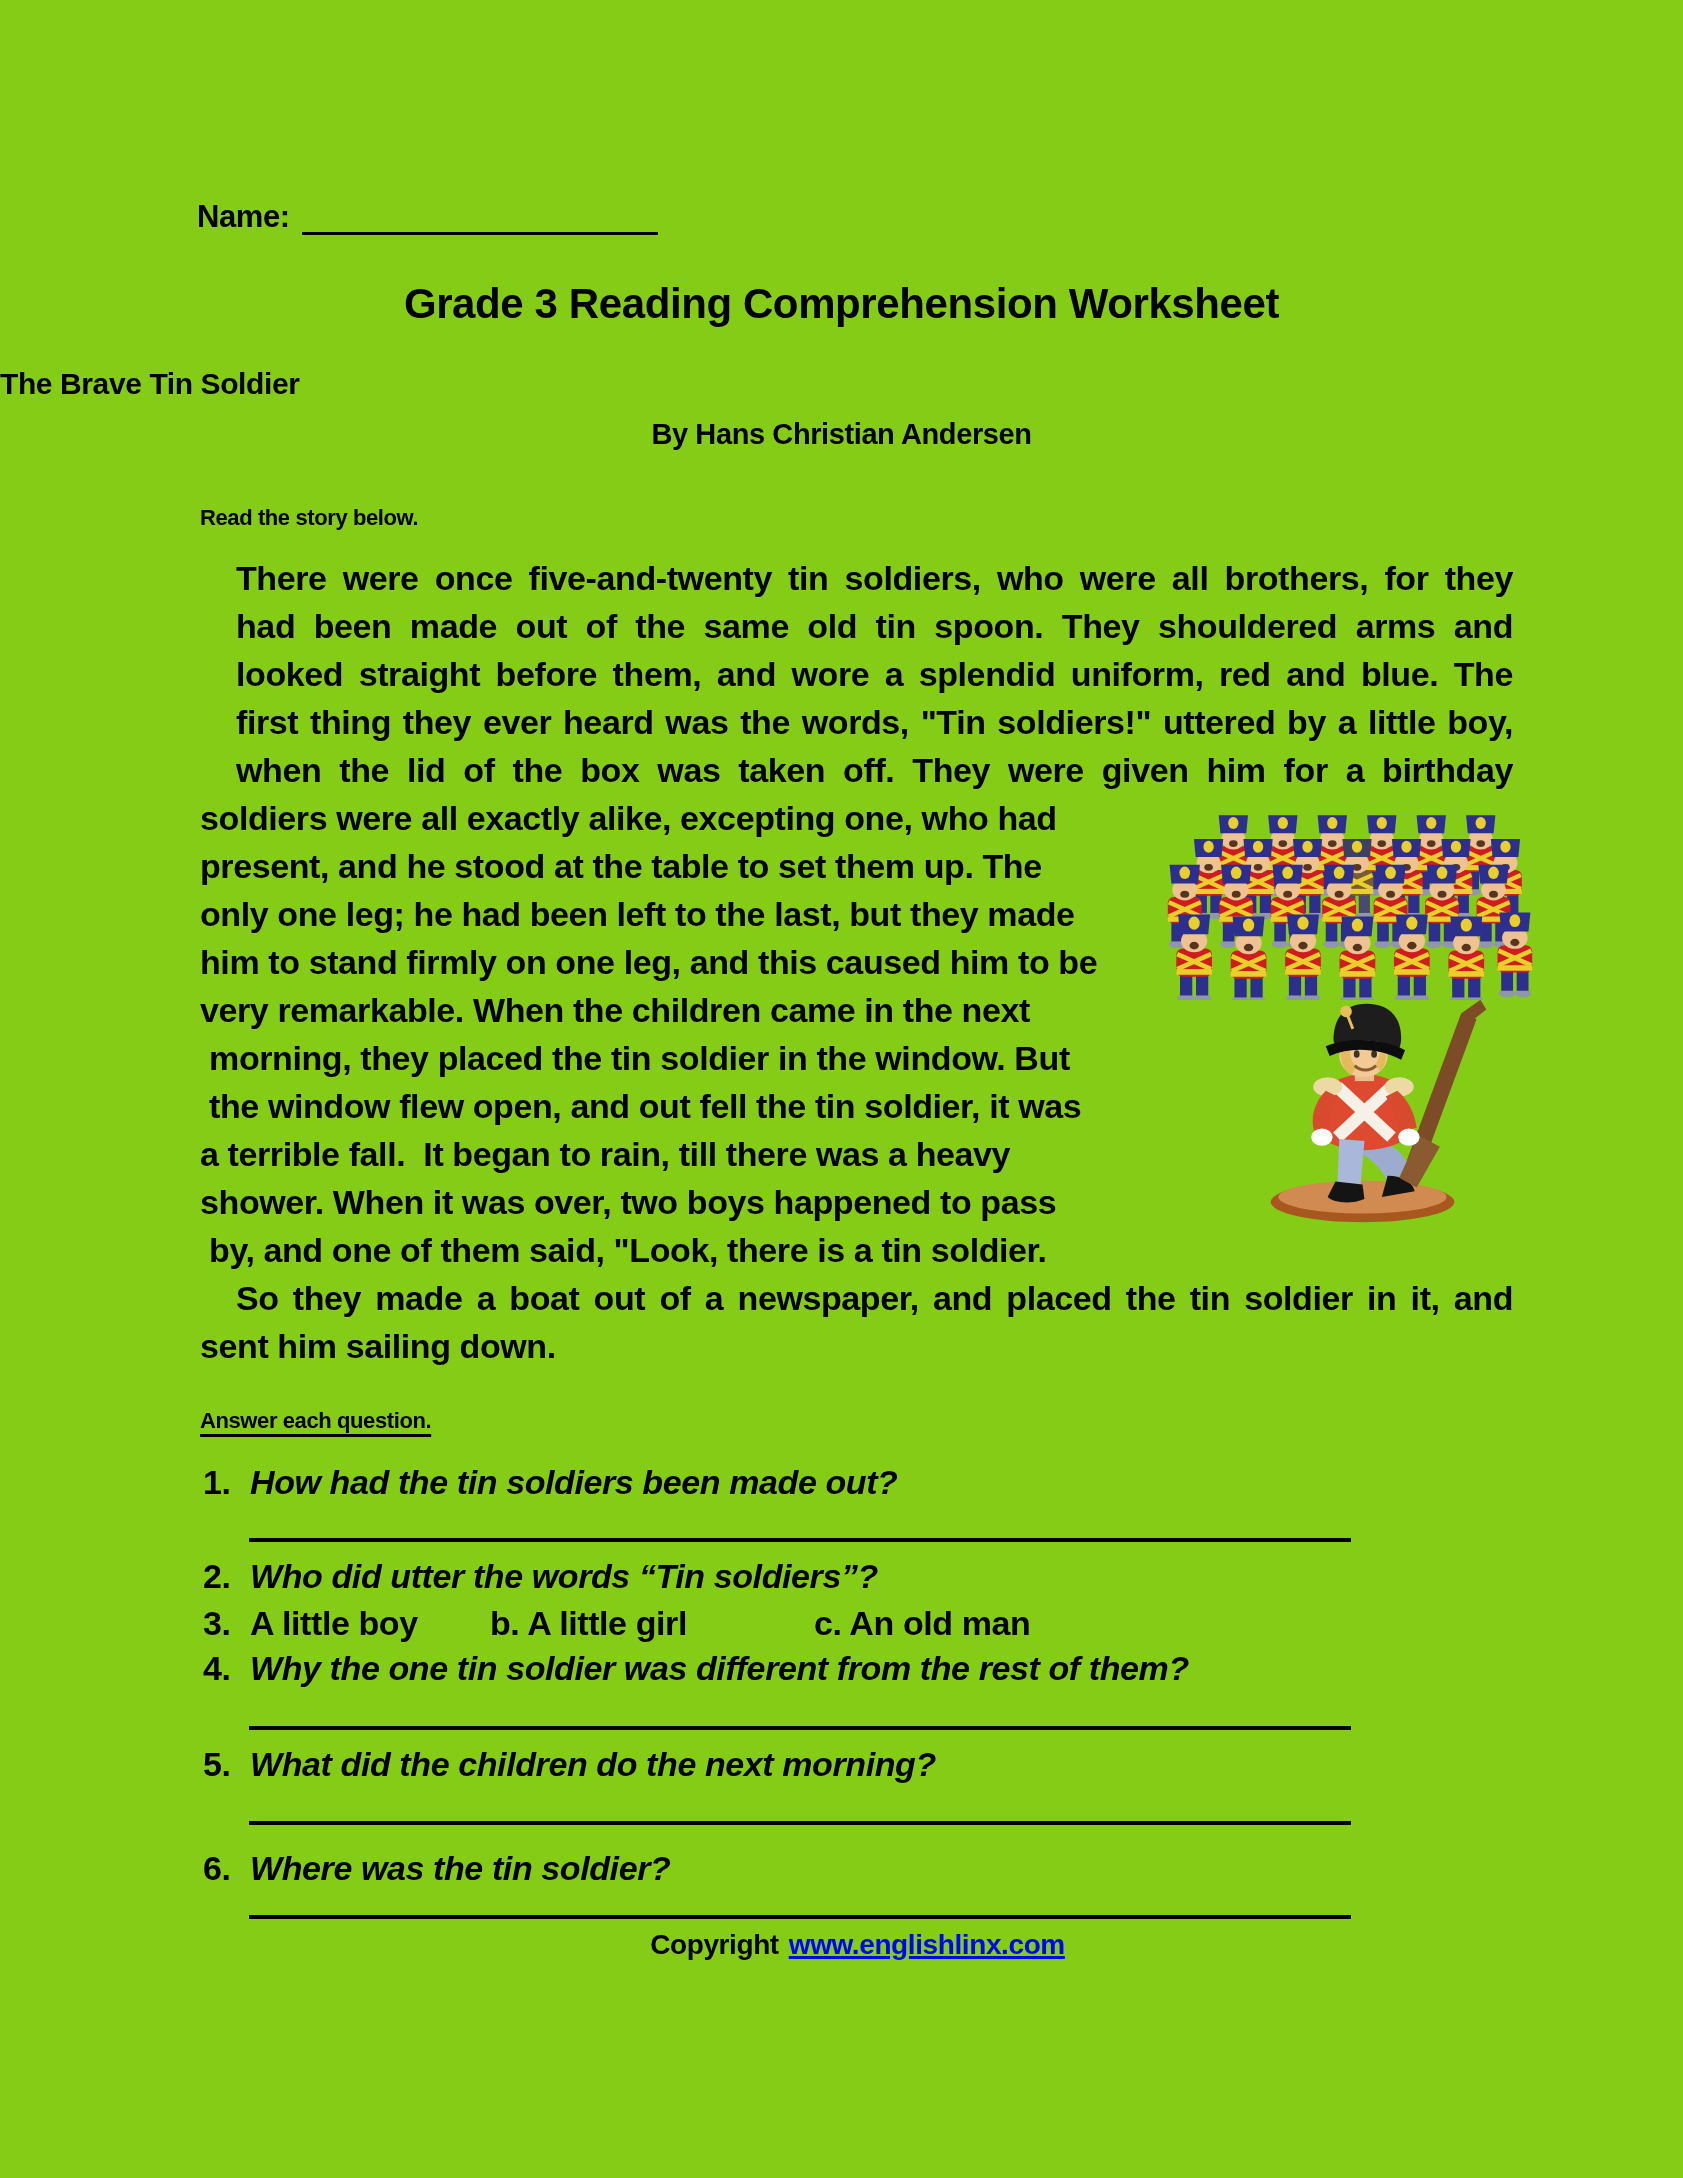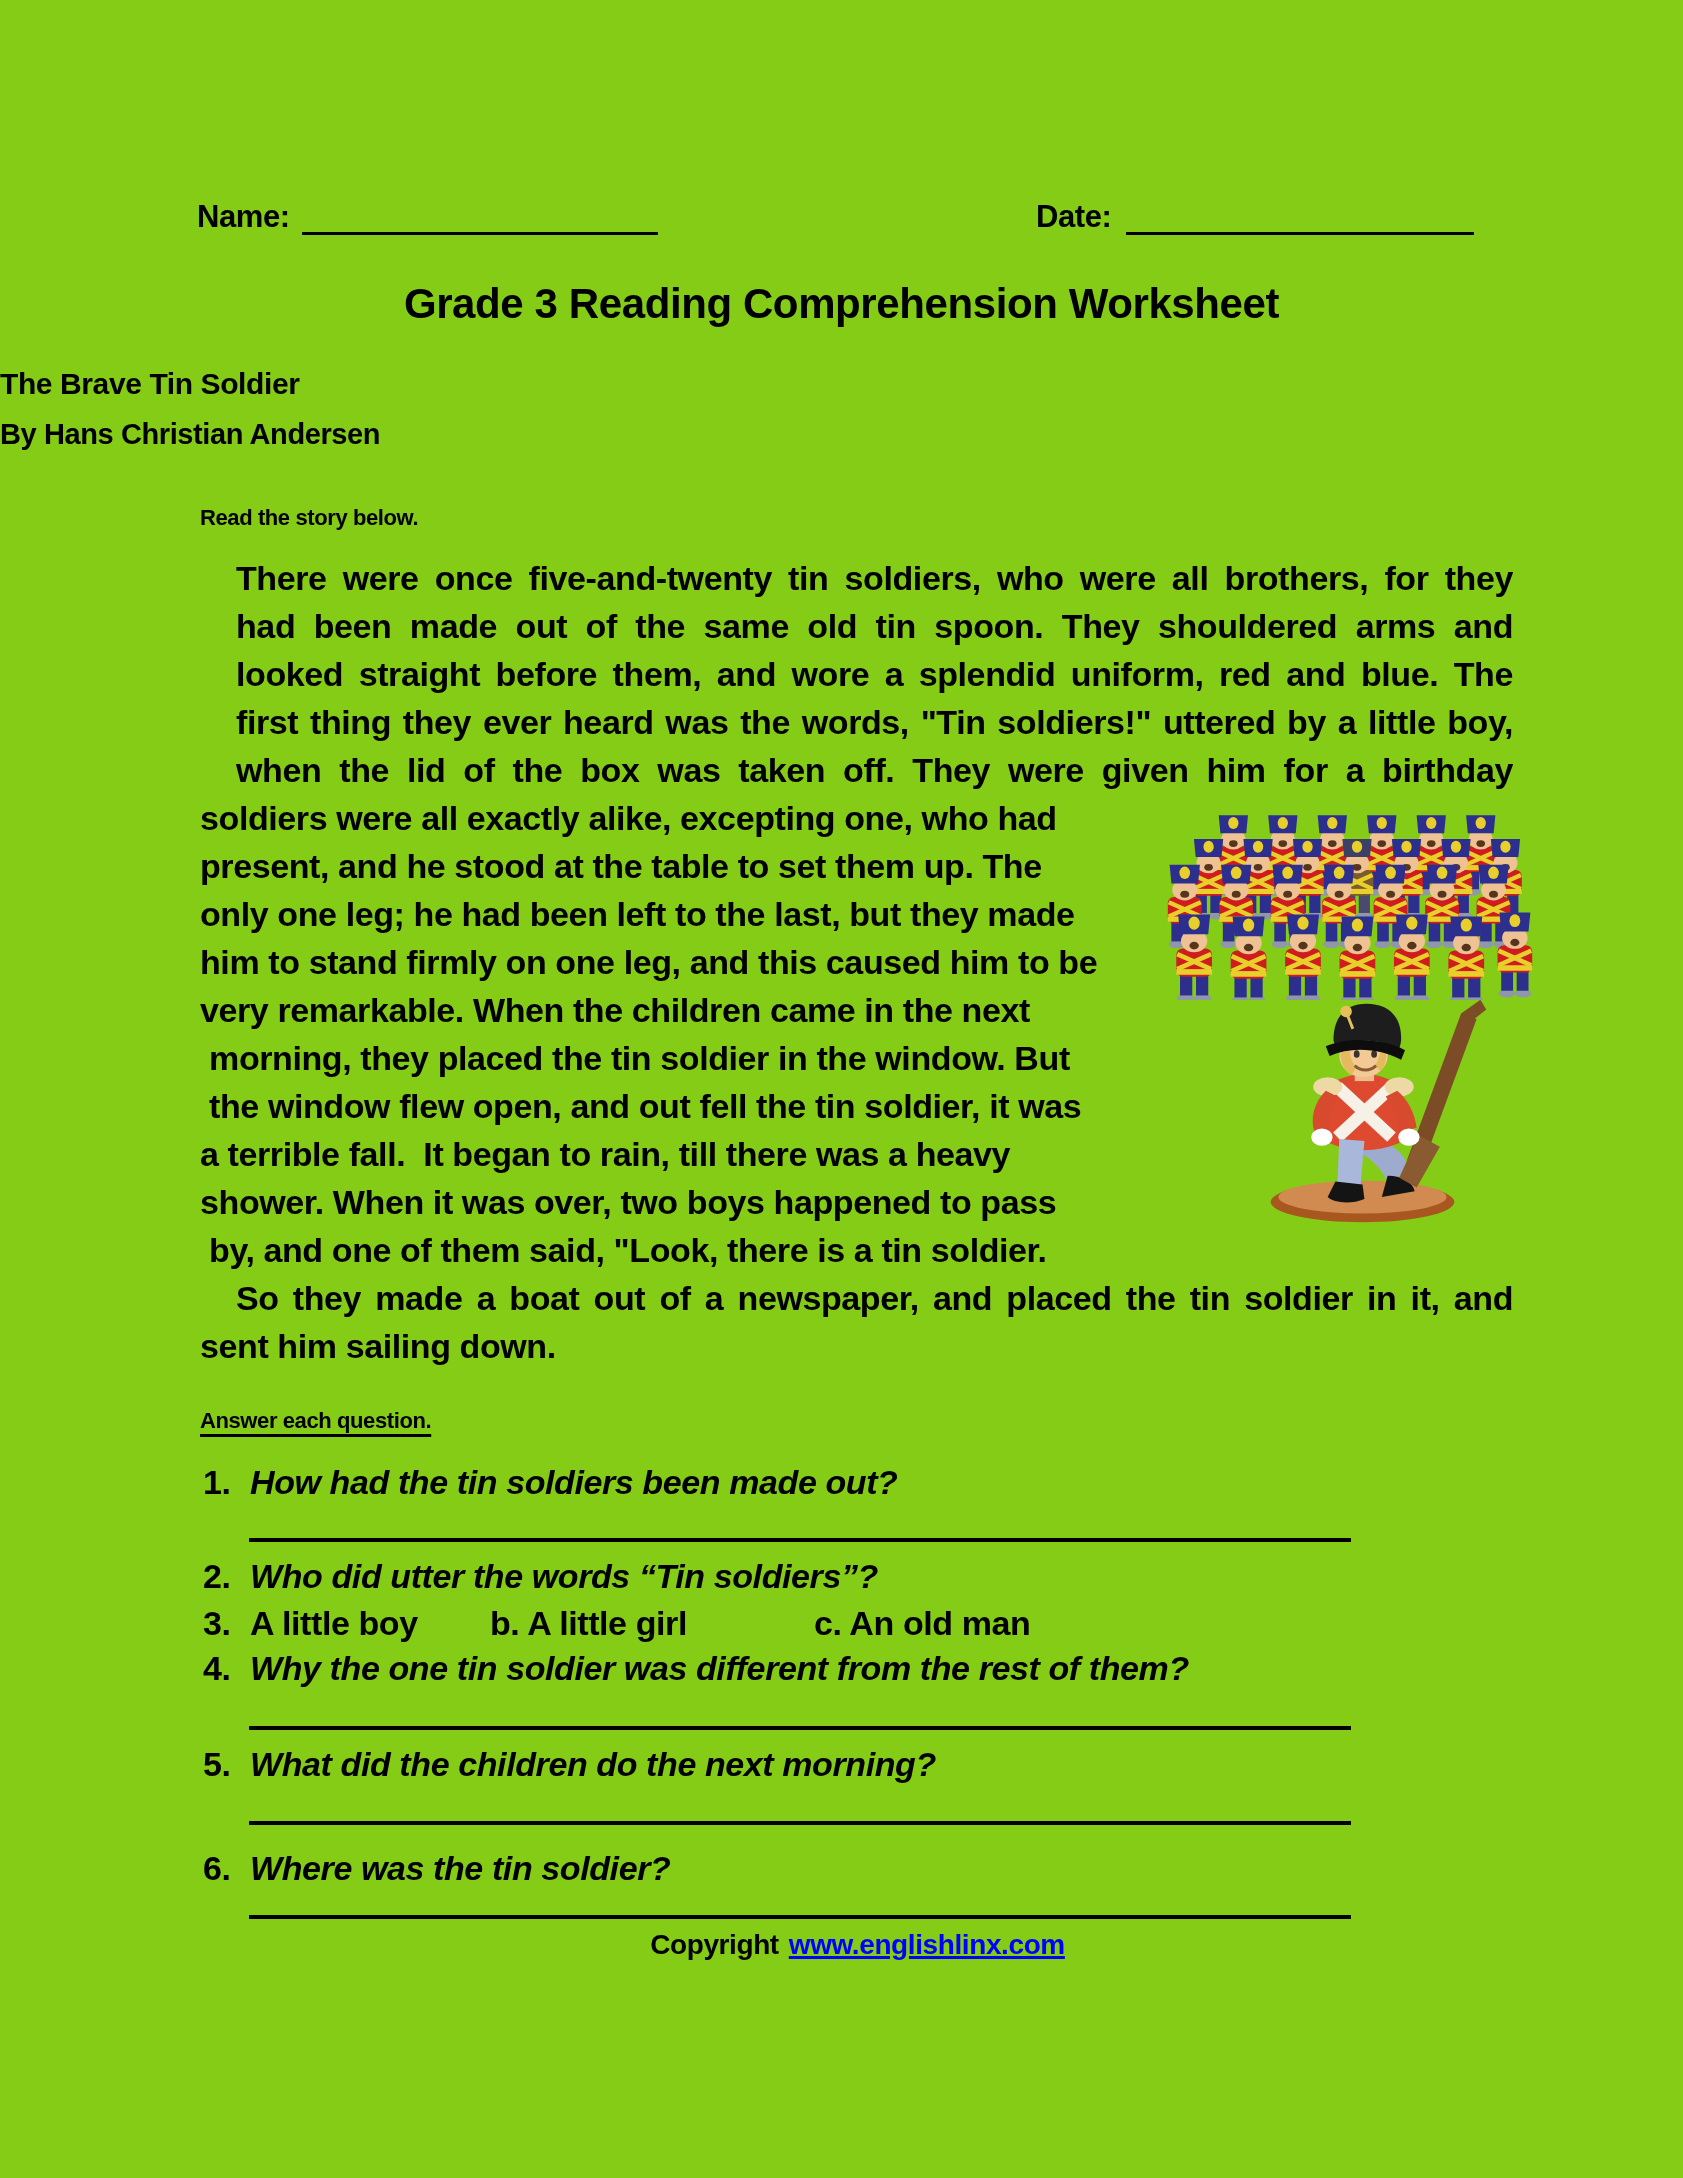--- a/index.html
+++ b/index.html
@@ -13,21 +13,21 @@
     letter-spacing:-0.4px;
     overflow:hidden;
   }
   .abs{position:absolute;}
   
   .field-label{font-size:31px;}
   .blank-rule{display:inline-block;border-bottom:3px solid #000;height:36px;vertical-align:bottom;}
   
   .doc-title{left:0;top:280px;width:100%;text-align:center;font-size:42px;}
   .story-title{left:0;top:367px;width:100%;font-size:30px;}
-  .story-byline{left:0;top:418px;width:100%;font-size:29px;}
+  .story-byline{left:0;top:418px;width:100%;text-align:center;font-size:29px;}
   .instruction{font-size:22px;}
   .underlined{text-decoration:underline;text-decoration-thickness:3px;text-underline-offset:6px;}
   
   .story{left:200px;top:554px;width:1279px;}
   .line{font-size:34px;line-height:48px;white-space:pre-wrap;}
   .line.full{width:1277px;text-align:justify;text-align-last:justify;margin-left:36px;}
   .line.narrow{width:931px;}
   .line.plain{width:1277px;}
   
   .qrow{left:200px;width:1287px;height:48px;font-size:34px;}
@@ -45,24 +45,20 @@
   .img-box{pointer-events:none;}
 </style>
 </head>
 <body>
 
 <div class="page">
 
   <div class="abs" style="left:197px;top:196px;">
     <span class="field-label">Name:</span>
     <span class="blank-rule" style="width:356px;margin-left:8px;"></span>
-  </div>
-  <div class="abs" style="left:1036px;top:196px;">
-    <span class="field-label">Date:</span>
-    <span class="blank-rule" style="width:348px;margin-left:10px;"></span>
   </div>
 
   <div class="abs doc-title">Grade 3 Reading Comprehension Worksheet</div>
   <div class="abs story-title">The Brave Tin Soldier</div>
   <div class="abs story-byline">By Hans Christian Andersen</div>
 
   <div class="abs instruction" style="left:200px;top:505px;">Read the story below.</div>
 
   <div class="abs story">
     <div class="line full">There were once five-and-twenty tin soldiers, who were all brothers, for they</div>

